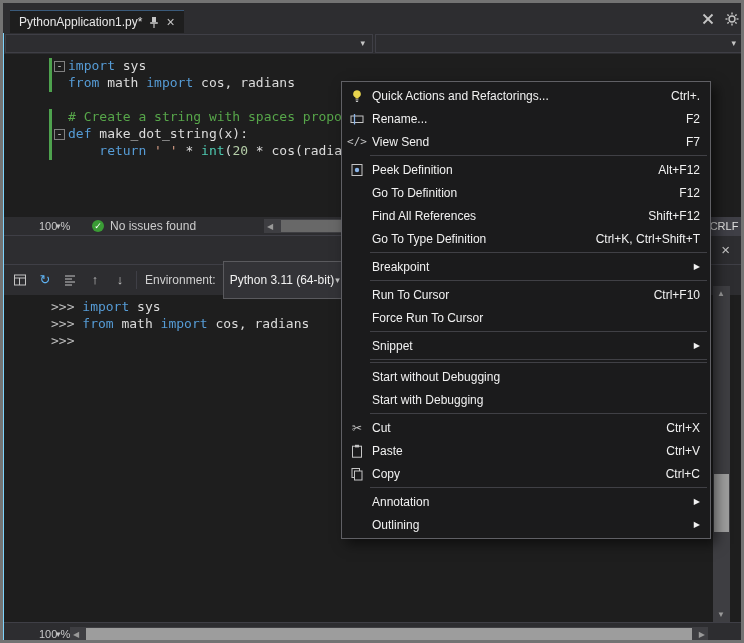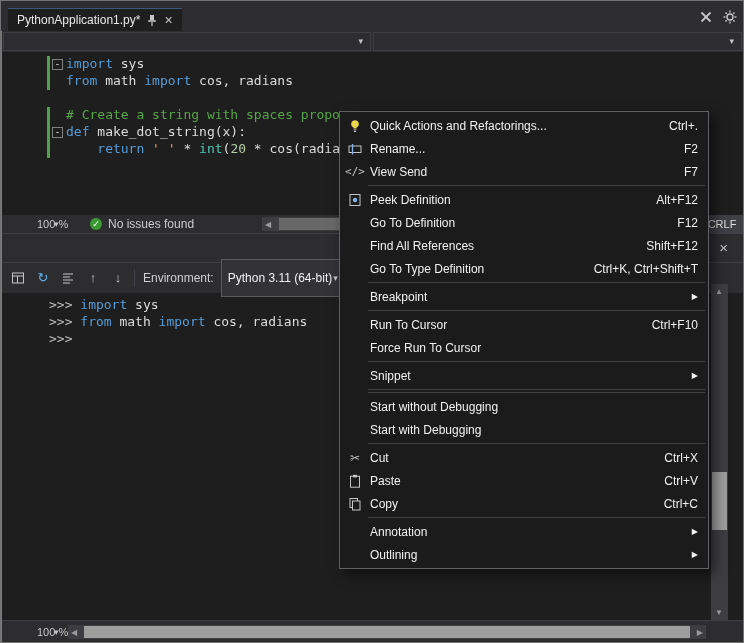--- a/index.html
+++ b/index.html
@@ -1,17 +1,17 @@
 <!DOCTYPE html>
 <html><head>
 <meta charset="utf-8">
 <style>
   * { margin:0; padding:0; box-sizing:border-box; }
   body { background:#1e1e1e; font-family:"Liberation Sans", sans-serif; }
-  .screen { position:relative; width:744px; height:643px; background:#8b5cf6; border:1px solid #737373; overflow:hidden; }
+  .screen { position:relative; width:744px; height:643px; background:#7dd3fc; border:3px solid #737373; overflow:hidden; }
 
   
   .tabbar { position:absolute; left:0; top:0; width:744px; height:30px; background:#2d2d30; }
   .tab { position:absolute; left:7px; top:7px; height:23px; background:#1e1e1e; display:flex; align-items:center; gap:7px; padding:0 9px; border-top:1px solid #3a5a7a; }
   .tab-title { color:#e8e8e8; font-size:12px; white-space:nowrap; }
   .tab-pin { line-height:0; }
   .tab-close { color:#c5c5c5; font-size:14px; line-height:14px; cursor:default; }
   .win-icons { position:absolute; right:8px; top:9px; display:flex; gap:10px; }
   .wi { line-height:0; }
 
@@ -68,21 +68,21 @@
   .vthumb { position:absolute; left:1px; top:188px; width:15px; height:58px; background:#9d9d9d; }
   .panel-bottom { position:absolute; left:0; top:386px; width:742px; height:24px; background:#2d2d30; border-top:1px solid #3f3f46; }
   .panel-bottom .zoom-label { top:5px; }
   .panel-bottom .zoom-chev { top:6px; }
   .int-hscroll { left:66px; top:4px; width:638px; height:14px; }
   .int-hscroll .arr-l { position:absolute; left:3px; top:3px; }
   .int-hscroll .arr-r { position:absolute; right:3px; top:3px; }
   .int-hthumb { left:16px; width:606px; background:#9d9d9d; }
 
   
-  .context-menu { position:absolute; left:338px; top:78px; width:370px; background:#1b1b1c; border:1px solid #606065; box-shadow:5px 5px 12px rgba(0,0,0,0.55); padding:2px 0; z-index:100;margin-top:32px; }
+  .context-menu { position:absolute; left:338px; top:78px; width:370px; background:#1b1b1c; border:1px solid #606065; box-shadow:5px 5px 12px rgba(0,0,0,0.55); padding:2px 0; z-index:100; }
   .menu-item { display:flex; align-items:center; height:23px; padding-right:10px; }
   .menu-ic { flex:0 0 30px; width:30px; text-align:center; line-height:0; }
   .txt-ic { font-family:"DejaVu Sans Mono", monospace; font-size:11px; color:#c5c5c5; line-height:14px; display:inline-block; }
   .menu-label { font-size:12px; color:#f1f1f1; white-space:nowrap; }
   .menu-shortcut { margin-left:auto; font-size:12px; color:#f1f1f1; white-space:nowrap; }
   .menu-arrow { margin-left:auto; font-size:8px; color:#f1f1f1; }
   .menu-sep { height:1px; background:#404045; margin:2px 3px 2px 28px; }
   .menu-item.hl { box-shadow:inset 0 0 0 2px #d13438; }
 </style>
 </head>

